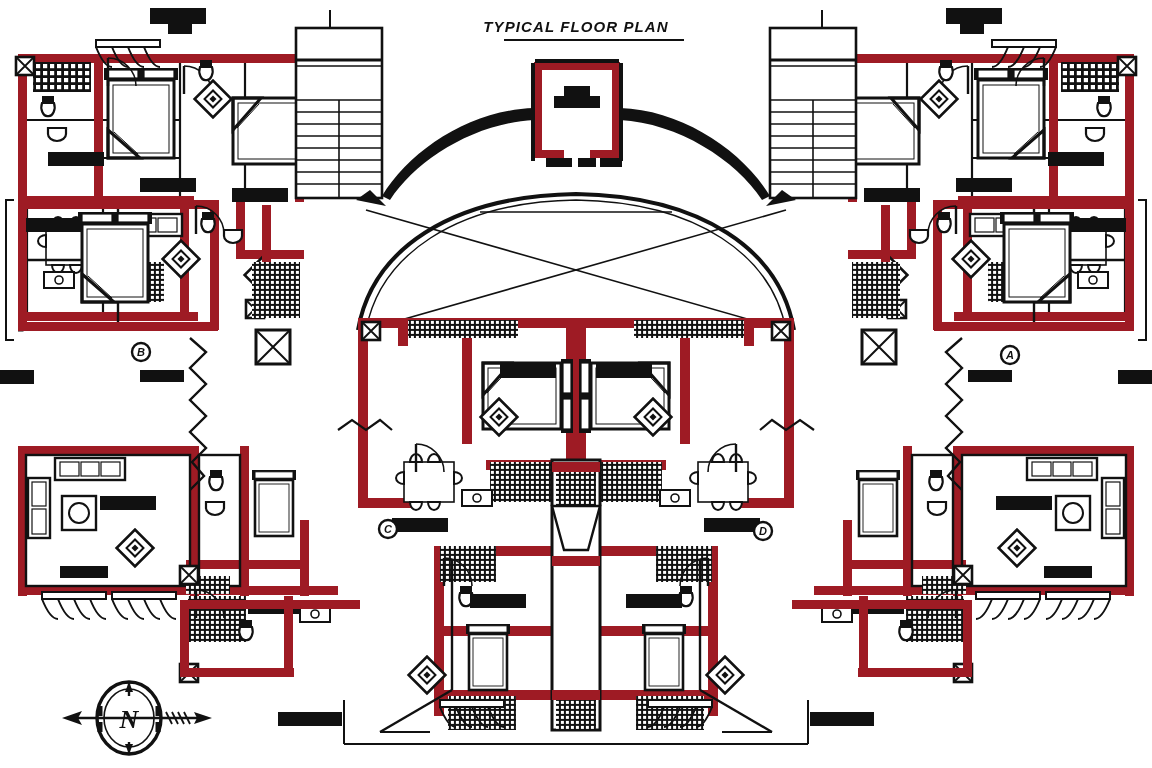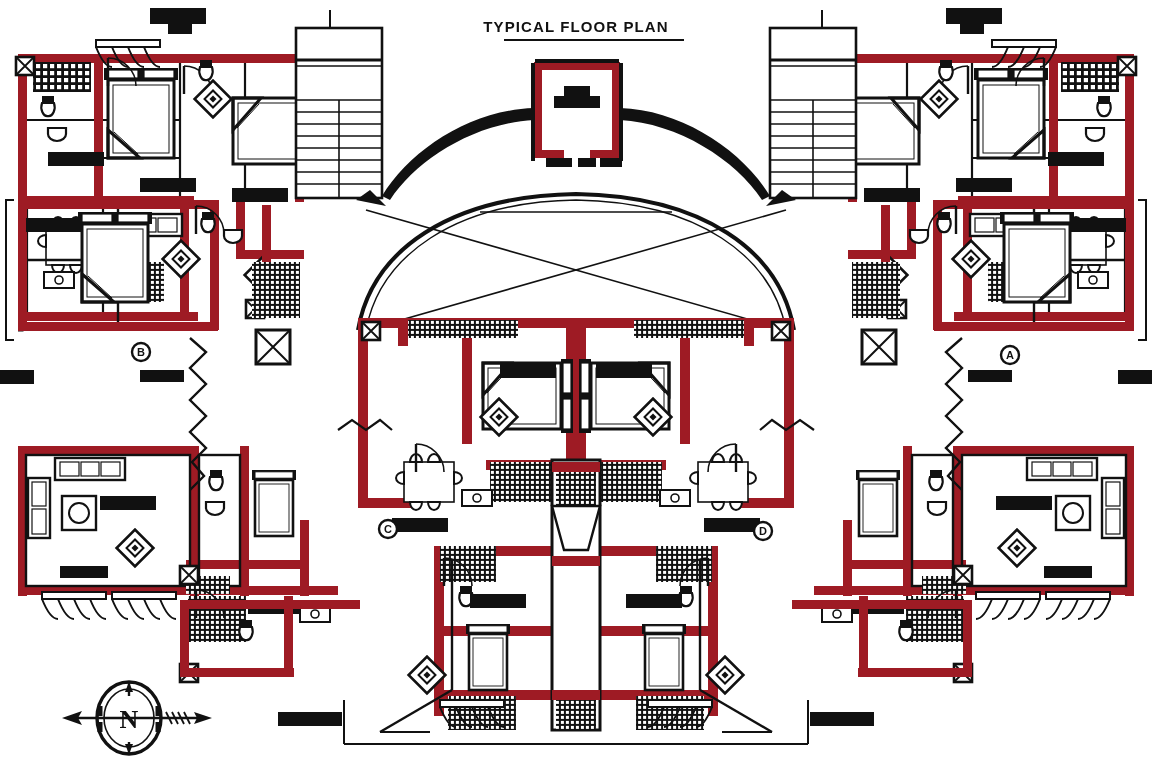--- a/index.html
+++ b/index.html
@@ -2,21 +2,21 @@
 <html><head>
 <meta charset="utf-8">
 <title>Typical Floor Plan</title>
 <style>
   html,body{margin:0;padding:0;background:#ffffff;}
   body{
     width:1152px;height:768px;overflow:hidden;
     font-family:"Liberation Sans", sans-serif;
     position:relative;
   }
-  #plan-root{position:relative;width:1152px;height:768px;background:#fff;}
+  #plan-root{position:relative;width:1152px;height:768px;background:#fff;font-style:italic;}
   #plan-svg{position:absolute;left:0;top:0;width:1152px;height:768px;display:block;}
   .title-text{
     font-family:"Liberation Sans", sans-serif;
     font-size:15px;font-weight:700;letter-spacing:1.1px;fill:#111;
   }
   .marker-letter{
     font-family:"Liberation Sans", sans-serif;
     font-size:11px;font-weight:700;fill:#111;
   }
   .compass-letter{

